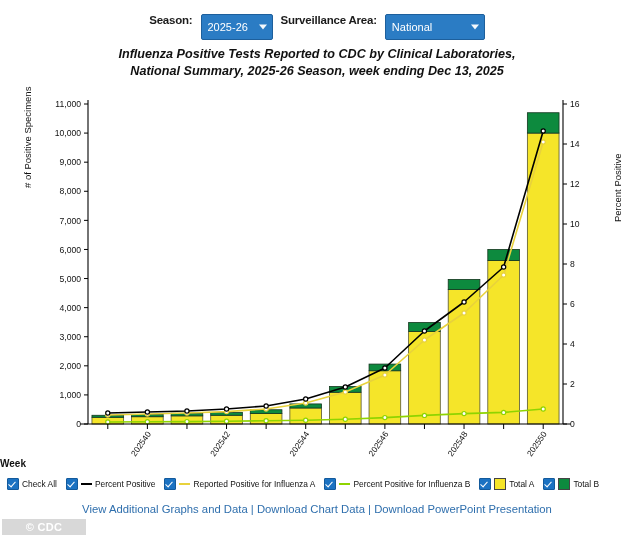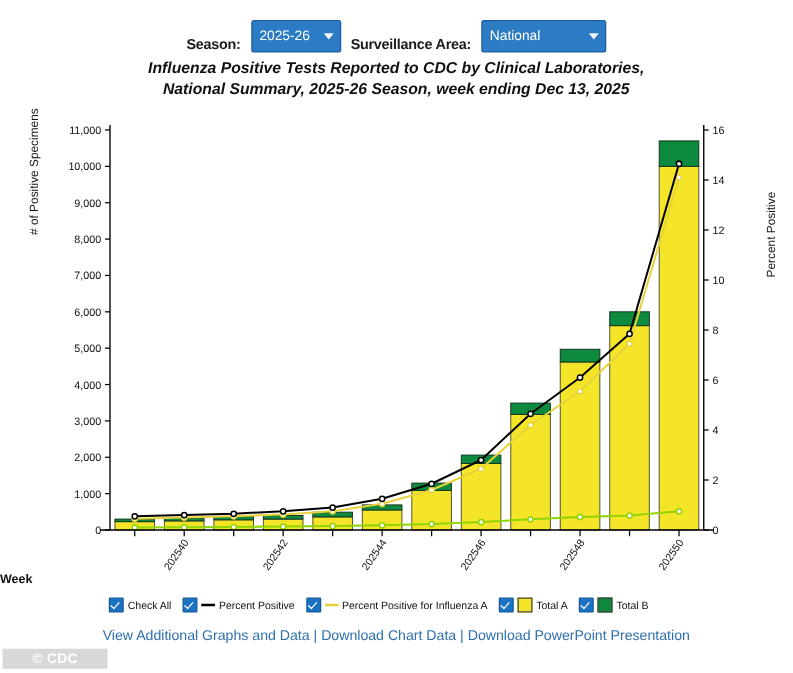--- a/index.html
+++ b/index.html
@@ -1,19 +1,19 @@
 <!DOCTYPE html>
 <html><head>
 <meta charset="utf-8">
 <style>
   html,body{margin:0;padding:0;}
   body{width:634px;height:538px;background:#ffffff;font-family:"Liberation Sans",sans-serif;overflow:hidden;position:relative;}
 
   
-  #controls{position:absolute;left:0;top:14px;width:634px;height:28px;display:flex;justify-content:center;align-items:flex-end;gap:8px;}
+  #controls{position:absolute;left:0;top:14px;width:634px;height:28px;display:flex;justify-content:center;align-items:flex-start;gap:8px;}
   .ctrl-label{font-size:11.5px;font-weight:bold;color:#1b1b1b;letter-spacing:-.2px;}
   .select{position:relative;height:21px;background:#2b7cc4;border:1px solid #1d5f9c;border-radius:2px;display:flex;align-items:center;padding:12px 6px;box-sizing:border-box;cursor:pointer;}
   .select .val{color:#ffffff;font-size:11px;white-space:nowrap;}
   .select .arr{position:absolute;right:5px;top:50%;transform:translateY(-50%);width:0;height:0;border-left:4px solid transparent;border-right:4px solid transparent;border-top:5px solid #ffffff;opacity:.95;}
   #sel-season{width:72px;}
   #sel-area{width:100px;}
 
   
   #title{position:absolute;left:0;top:46px;width:634px;text-align:center;font-size:12.6px;font-weight:bold;color:#111;line-height:16.5px;font-style:italic;}
 
@@ -226,21 +226,26 @@
       <span class="leg-txt">Check All</span>
     </div>
     <div class="leg-item">
       <span class="cbox"></span>
       <span class="leg-line" style="border-top-color: rgb(0, 0, 0);"></span>
       <span class="leg-txt">Percent Positive</span>
     </div>
     <div class="leg-item">
       <span class="cbox"></span>
       <span class="leg-line" style="border-top-color: rgb(232, 210, 60);"></span>
-      <span class="leg-txt">Percent Positive for Influenza A</span>
+      <span class="leg-txt">Reported Positive for Influenza A</span>
+    </div>
+    <div class="leg-item">
+      <span class="cbox"></span>
+      <span class="leg-line" style="border-top-color: rgb(143, 212, 0);"></span>
+      <span class="leg-txt">Percent Positive for Influenza B</span>
     </div>
     <div class="leg-item">
       <span class="cbox"></span>
       <span class="leg-sw" style="background: rgb(245, 229, 41); border: 1px solid rgb(68, 68, 68);"></span>
       <span class="leg-txt">Total A</span>
     </div>
     <div class="leg-item">
       <span class="cbox"></span>
       <span class="leg-sw" style="background: rgb(13, 138, 62); border: 1px solid rgb(68, 68, 68);"></span>
       <span class="leg-txt">Total B</span>

